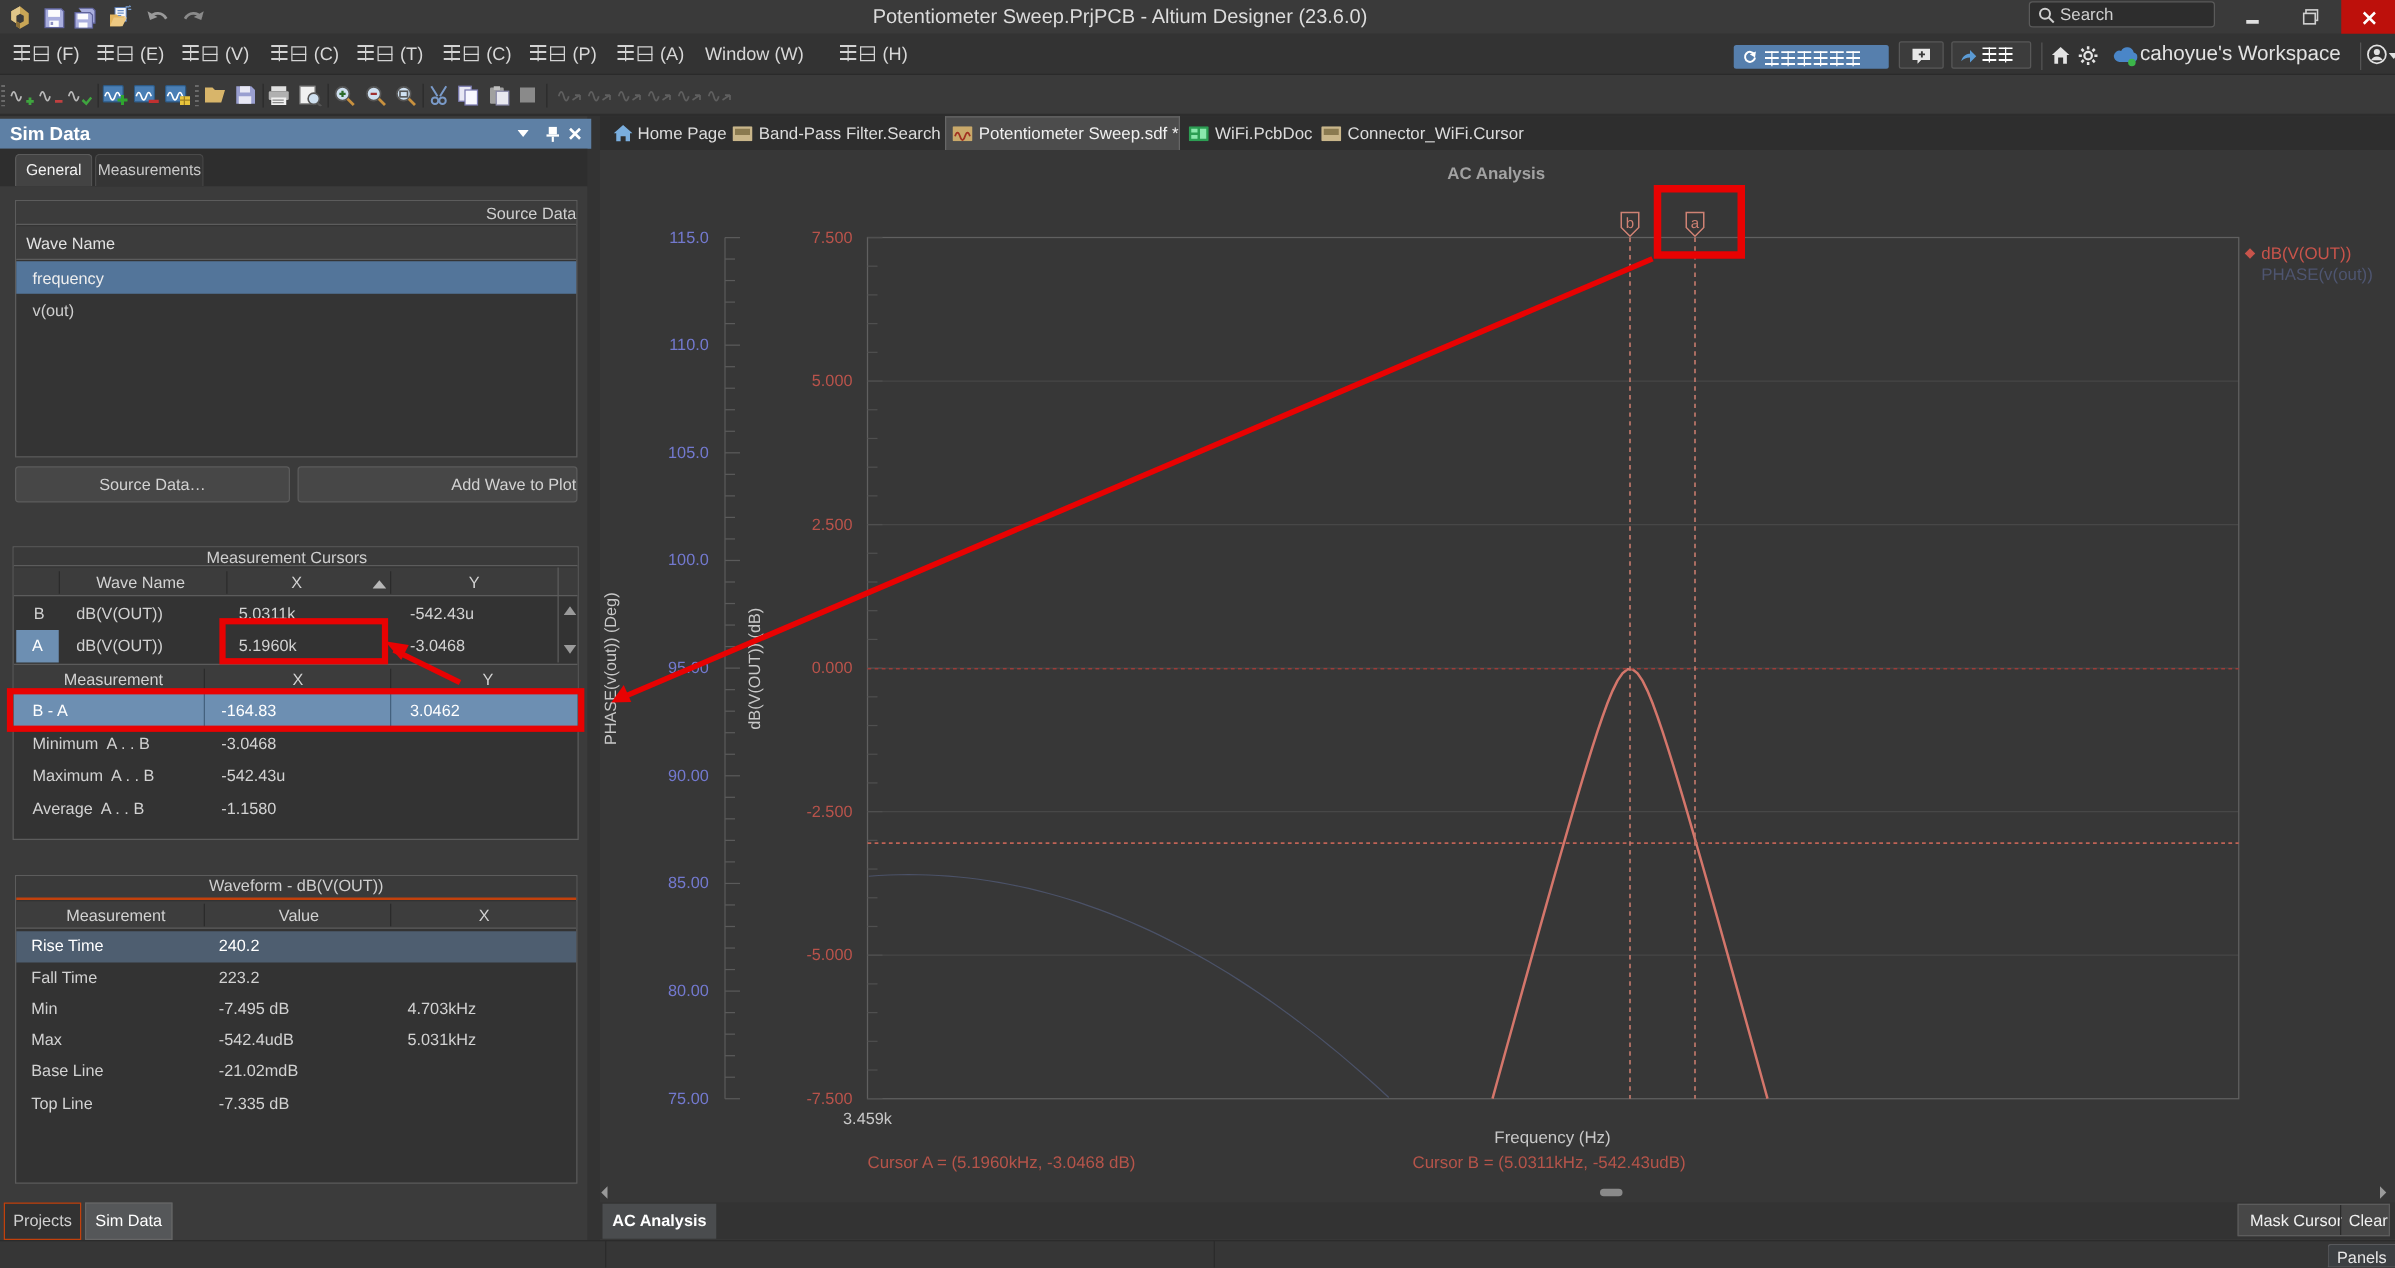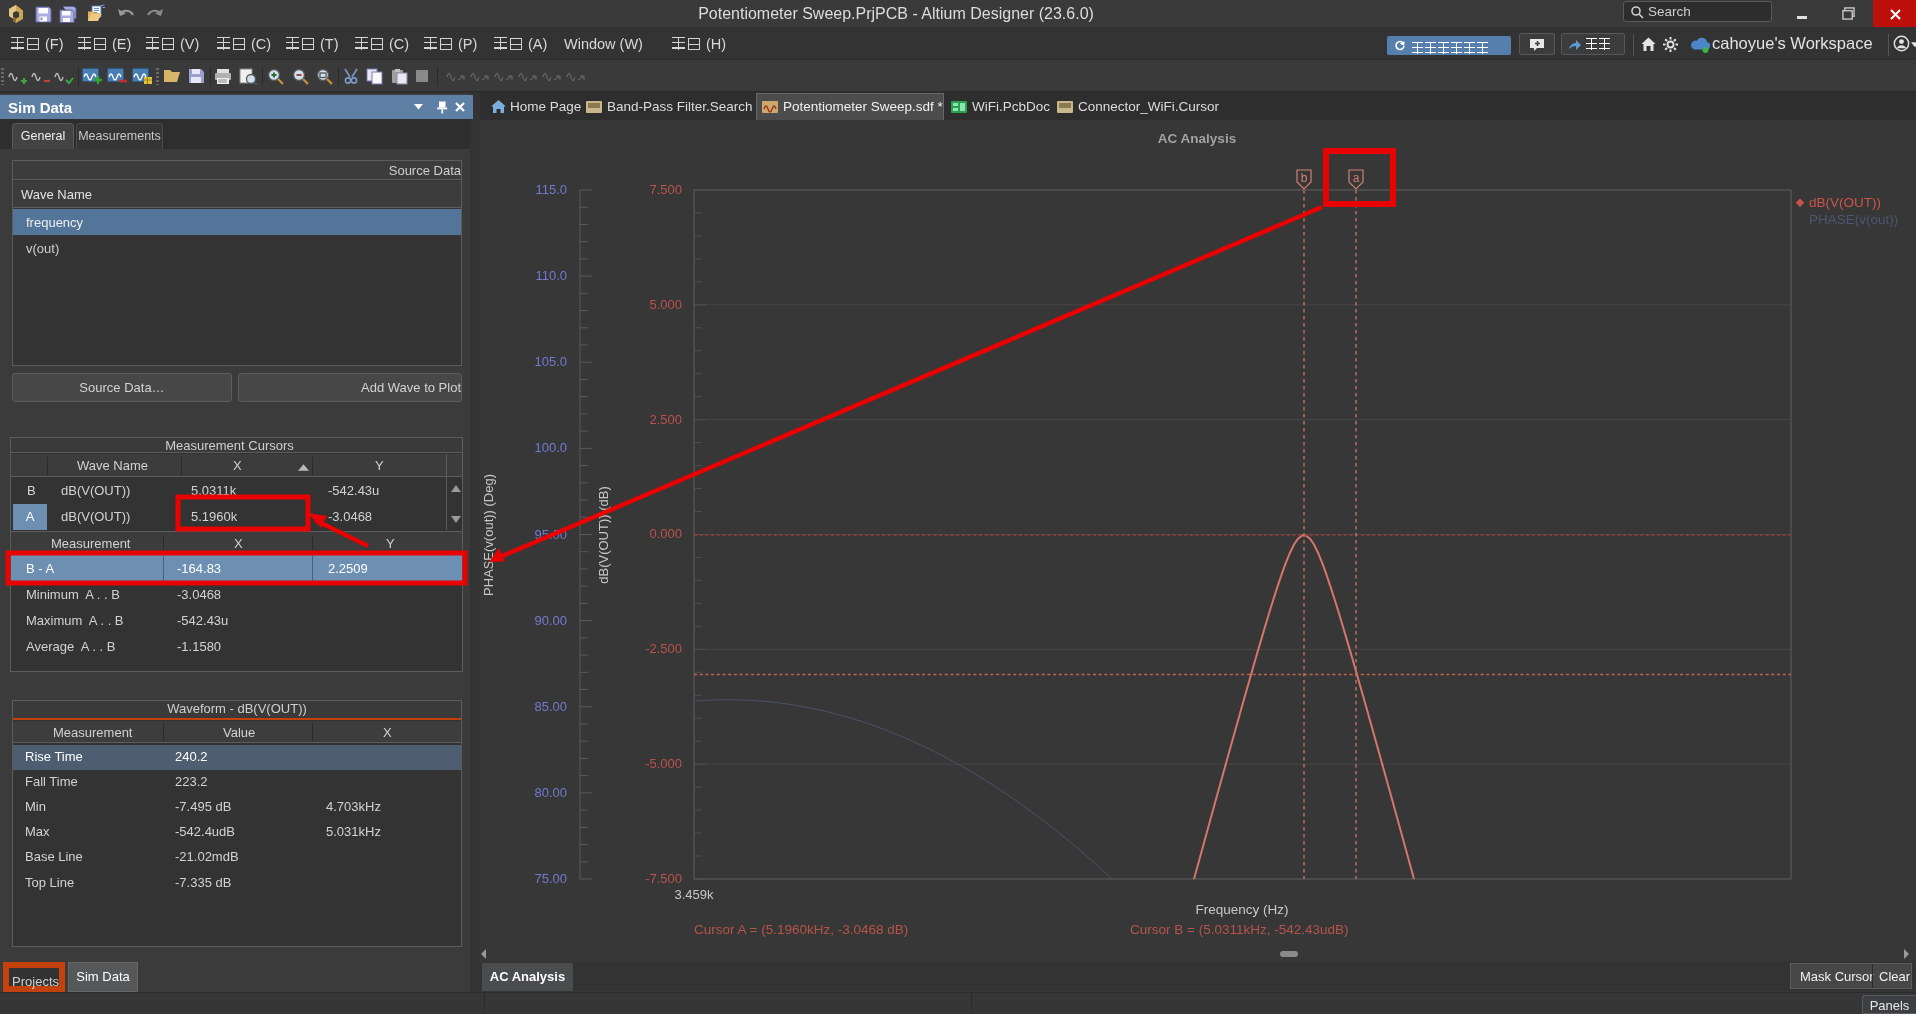--- a/index.html
+++ b/index.html
@@ -288,21 +288,21 @@
  <div style="position:absolute;left:0;top:93px;width:100%;height:23px;border-top:1px solid #5c5c5c;border-bottom:1px solid #5c5c5c;background:#3c3c3c">
    <span style="position:absolute;left:40px;top:4px">Measurement</span>
    <span style="position:absolute;left:223px;top:4px">X</span>
    <span style="position:absolute;left:375px;top:4px">Y</span>
    <div style="position:absolute;left:152px;top:3px;width:1px;height:18px;background:#2b2b2b"></div>
    <div style="position:absolute;left:301px;top:3px;width:1px;height:18px;background:#2b2b2b"></div>
  </div>
  <div style="position:absolute;left:0;top:117px;width:100%;height:27px;background:#6d8fb2;color:#fff">
    <span style="position:absolute;left:15px;top:6px">B - A</span>
    <span style="position:absolute;left:166px;top:6px">-164.83</span>
-   <span style="position:absolute;left:317px;top:6px">2.2509</span>
+   <span style="position:absolute;left:317px;top:6px">3.0462</span>
    <div style="position:absolute;left:152px;top:0;width:1px;height:27px;background:#44617e"></div>
    <div style="position:absolute;left:301px;top:0;width:1px;height:27px;background:#44617e"></div>
  </div>
  <div style="position:absolute;left:15px;top:149px">Minimum&nbsp; A . . B</div>
     <div style="position:absolute;left:166px;top:149px">-3.0468</div>
  <div style="position:absolute;left:15px;top:175px">Maximum&nbsp; A . . B</div>
     <div style="position:absolute;left:166px;top:175px">-542.43u</div>
  <div style="position:absolute;left:15px;top:201px">Average&nbsp; A . . B</div>
     <div style="position:absolute;left:166px;top:201px">-1.1580</div>
 </div>
@@ -341,21 +341,21 @@
   <span style="position:absolute;left:162px;top:4px">-21.02mdB</span>
   <span style="position:absolute;left:313px;top:4px"></span>
     </div>
     <div style="position:absolute;left:0;top:169.5px;width:100%;height:25.2px;">
   <span style="position:absolute;left:12px;top:4px">Top Line</span>
   <span style="position:absolute;left:162px;top:4px">-7.335 dB</span>
   <span style="position:absolute;left:313px;top:4px"></span>
     </div>
   </div>
 
-<div class="abs" style="left:3px;top:962px;width:62px;height:30px;background:#323232;border:6px solid #c2410c;text-align:right;font-size:13px;padding-top:6px;color:#cfcfcf">Projects</div>
+<div class="abs" style="left:3px;top:962px;width:62px;height:30px;background:#323232;border:1px solid #c2410c;text-align:center;font-size:13px;padding-top:6px;color:#cfcfcf">Projects</div>
 <div class="abs" style="left:68px;top:962px;width:70px;height:30px;background:#555759;border:1px solid #666;text-align:center;font-size:13px;padding-top:6px;color:#fff">Sim Data</div>
 
 <div class="abs" style="left:480px;top:93px;width:1436px;height:899px;background:#373737"></div>
 
 <div class="abs" style="left:480px;top:93px;width:1436px;height:27px;background:#2e2e2e"></div>
 <div id="doctabs" class="abs" style="left:480px;top:93px;width:1436px;height:27px">
  <svg style="position:absolute;left:11px;top:7px" width="15" height="14" viewBox="0 0 15 14">
       <path d="M7.5 0 L15 6.5 H13 V13 H9.5 V9 H5.5 V13 H2 V6.5 H0 Z" fill="#7aaede"></path>
     </svg>
  <span style="position:absolute;left:30px;top:6px;font-size:13.5px;color:#dcdcdc">Home Page</span>

